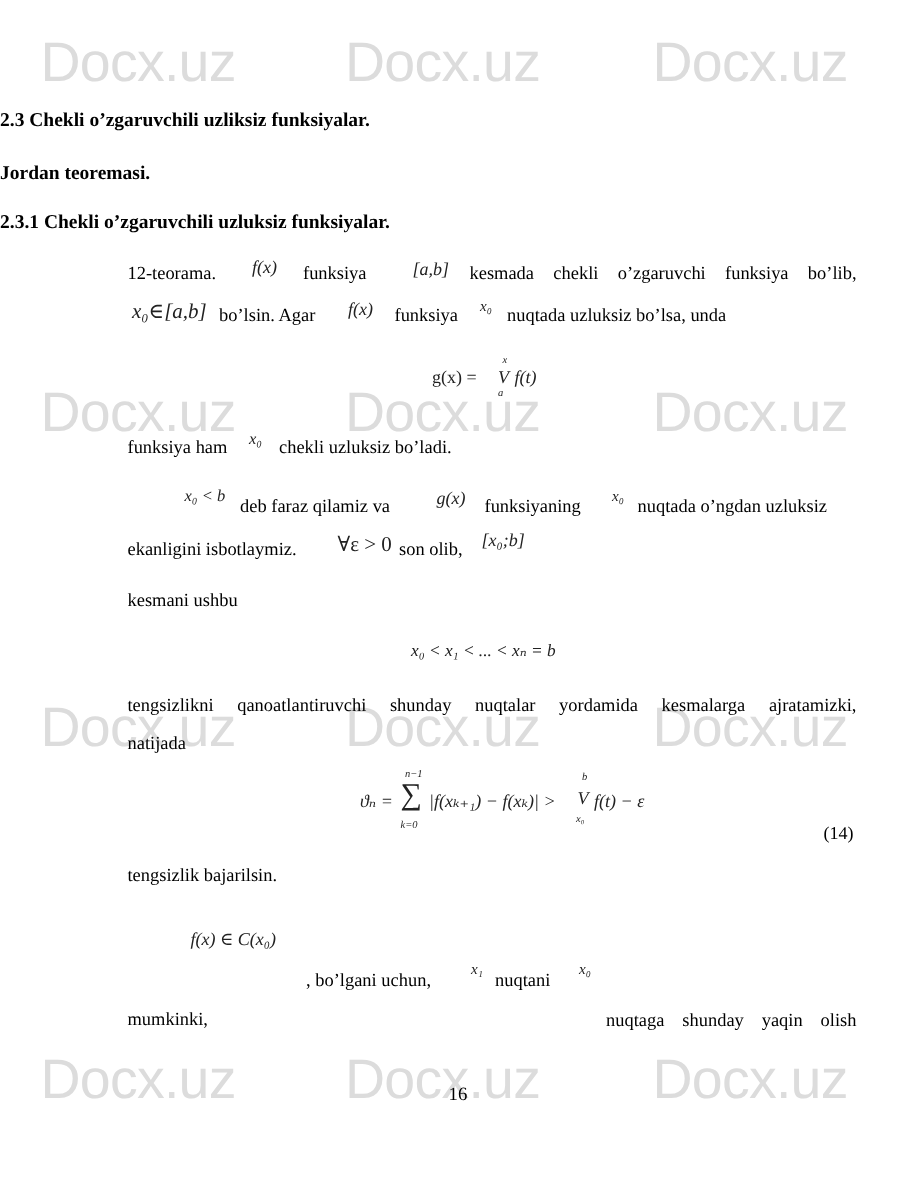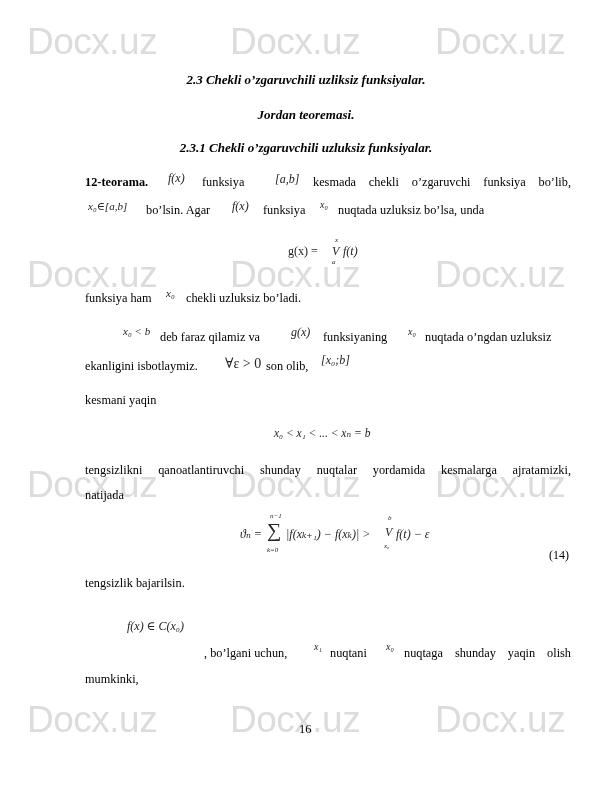--- a/index.html
+++ b/index.html
@@ -6,23 +6,23 @@
   body { width: 612px; height: 792px; position: relative; overflow: hidden;
          font-family: "Liberation Serif", "DejaVu Serif", serif; color: #000; }
   .page { position: absolute; left: 0; top: 0; width: 612px; height: 792px; }
 
   
   .wm-row { position: absolute; left: 0; width: 612px; height: 40px; pointer-events: none; }
   .wm { position: absolute; font-family: "Liberation Sans", "DejaVu Sans", sans-serif;
         font-size: 37px; color: #dcdcdc; letter-spacing: -0.5px; line-height: 40px; }
 
   .abs { position: absolute; white-space: nowrap; }
-  .heading { font-weight: bold; font-size: 13px; text-align: center; width: 612px; left: 0; font-style: italic; }
+  .heading { font-weight: bold; font-size: 13px; text-align: left; width: 612px; left: 0; }
   .txt { font-size: 12.3px; }
-  .b { font-weight: bold; }
+  .b { font-weight: normal; }
   .m { font-family: "Liberation Serif", "DejaVu Serif", serif; font-style: italic; font-size: 12px; color: #222; }
   .mu { font-family: "Liberation Serif", "DejaVu Serif", serif; font-size: 12px; color: #222; }
   .sup-small { font-size: 7px; }
   .justify { text-align: justify; text-align-last: justify; }
   .line { position: absolute; left: 85px; width: 486px; font-size: 12.3px; white-space: nowrap; }
 </style>
 </head>
 <body>
 
 <div class="page">
@@ -53,21 +53,21 @@
   <div class="abs heading" style="top:140px">2.3.1 Chekli o’zgaruvchili uzluksiz funksiyalar.</div>
 
   <div class="abs txt" style="left:85px; top:175px">
     <span class="b">12-teorama.</span>
   </div>
   <span class="abs m" style="left:168px; top:171px">f(x)</span>
   <span class="abs txt" style="left:202px; top:175px">funksiya</span>
   <span class="abs m" style="left:275px; top:172px">[a,b]</span>
   <span class="abs txt" style="left:313px; top:175px; width:258px; text-align:justify; text-align-last:justify; white-space:normal;">kesmada chekli o’zgaruvchi funksiya bo’lib,</span>
 
-  <span class="abs m" style="left:88px; top:200px; font-size:11px">x₀∈[a,b]</span>
+  <span class="abs m" style="left:88px; top:200px; font-size:14px">x₀∈[a,b]</span>
   <span class="abs txt" style="left:146px; top:203px">bo’lsin. Agar</span>
   <span class="abs m" style="left:232px; top:199px">f(x)</span>
   <span class="abs txt" style="left:263px; top:203px">funksiya</span>
   <span class="abs m" style="left:320px; top:199px; font-size:10px">x₀</span>
   <span class="abs txt" style="left:338px; top:203px">nuqtada uzluksiz bo’lsa, unda</span>
 
   <div class="abs" style="left:288px; top:238px; height:30px; width:90px">
     <span class="abs mu" style="left:0; top:6px; ">g(x) =</span>
     <span class="abs mu" style="left:44px; top:6px; font-style:italic">V</span>
     <span class="abs mu sup-small" style="left:47px; top:-2px; font-style:italic">x</span>
@@ -84,21 +84,21 @@
   <span class="abs m" style="left:291px; top:325px">g(x)</span>
   <span class="abs txt" style="left:323px; top:330px">funksiyaning</span>
   <span class="abs m" style="left:408px; top:326px; font-size:10px">x₀</span>
   <span class="abs txt" style="left:425px; top:330px">nuqtada o’ngdan uzluksiz</span>
 
   <span class="abs txt" style="left:85px; top:359px">ekanligini isbotlaymiz.</span>
   <span class="abs m" style="left:225px; top:355px; font-size:14px; font-style:normal">∀ε &gt; 0</span>
   <span class="abs txt" style="left:266px; top:359px">son olib,</span>
   <span class="abs m" style="left:321px; top:353px">[x₀;b]</span>
 
-  <span class="abs txt" style="left:85px; top:393px">kesmani yaqin</span>
+  <span class="abs txt" style="left:85px; top:393px">kesmani ushbu</span>
 
   <span class="abs m" style="left:274px; top:426px; font-size:11.5px">x₀ &lt; x₁ &lt; ... &lt; xₙ = b</span>
 
   <div class="line justify" style="top:463px">tengsizlikni qanoatlantiruvchi shunday nuqtalar yordamida kesmalarga ajratamizki,</div>
   <span class="abs txt" style="left:85px; top:488px">natijada</span>
 
   <div class="abs" style="left:240px; top:508px; width:210px; height:50px">
     <span class="abs m" style="left:0; top:19px">ϑₙ =</span>
     <span class="abs mu sup-small" style="left:30px; top:4px; font-style:italic">n−1</span>
     <span class="abs mu" style="left:27px; top:11px; font-size:20px">∑</span>
@@ -111,18 +111,18 @@
   </div>
   <span class="abs txt" style="left:549px; top:548px; font-size:12px">(14)</span>
 
   <span class="abs txt" style="left:85px; top:576px">tengsizlik bajarilsin.</span>
 
   <span class="abs m" style="left:127px; top:619px; font-size:12px">f(x) ∈ C(x₀)</span>
   <span class="abs txt" style="left:204px; top:646px">, bo’lgani uchun,</span>
   <span class="abs m" style="left:314px; top:641px; font-size:10px">x₁</span>
   <span class="abs txt" style="left:330px; top:646px">nuqtani</span>
   <span class="abs m" style="left:386px; top:641px; font-size:10px">x₀</span>
-  <span class="abs txt" style="left:404px; top:646px; width:167px; text-align:justify; text-align-last:justify; white-space:normal;">nuqtaga shunday yaqin olish</span>
+  <span class="abs txt" style="left:404px; top:673px; width:167px; text-align:justify; text-align-last:justify; white-space:normal;">nuqtaga shunday yaqin olish</span>
 
   <span class="abs txt" style="left:85px; top:672px">mumkinki,</span>
 
   <span class="abs txt" style="left:299px; top:722px; font-size:12.5px">16</span>
 </div>
 
 </body></html>

